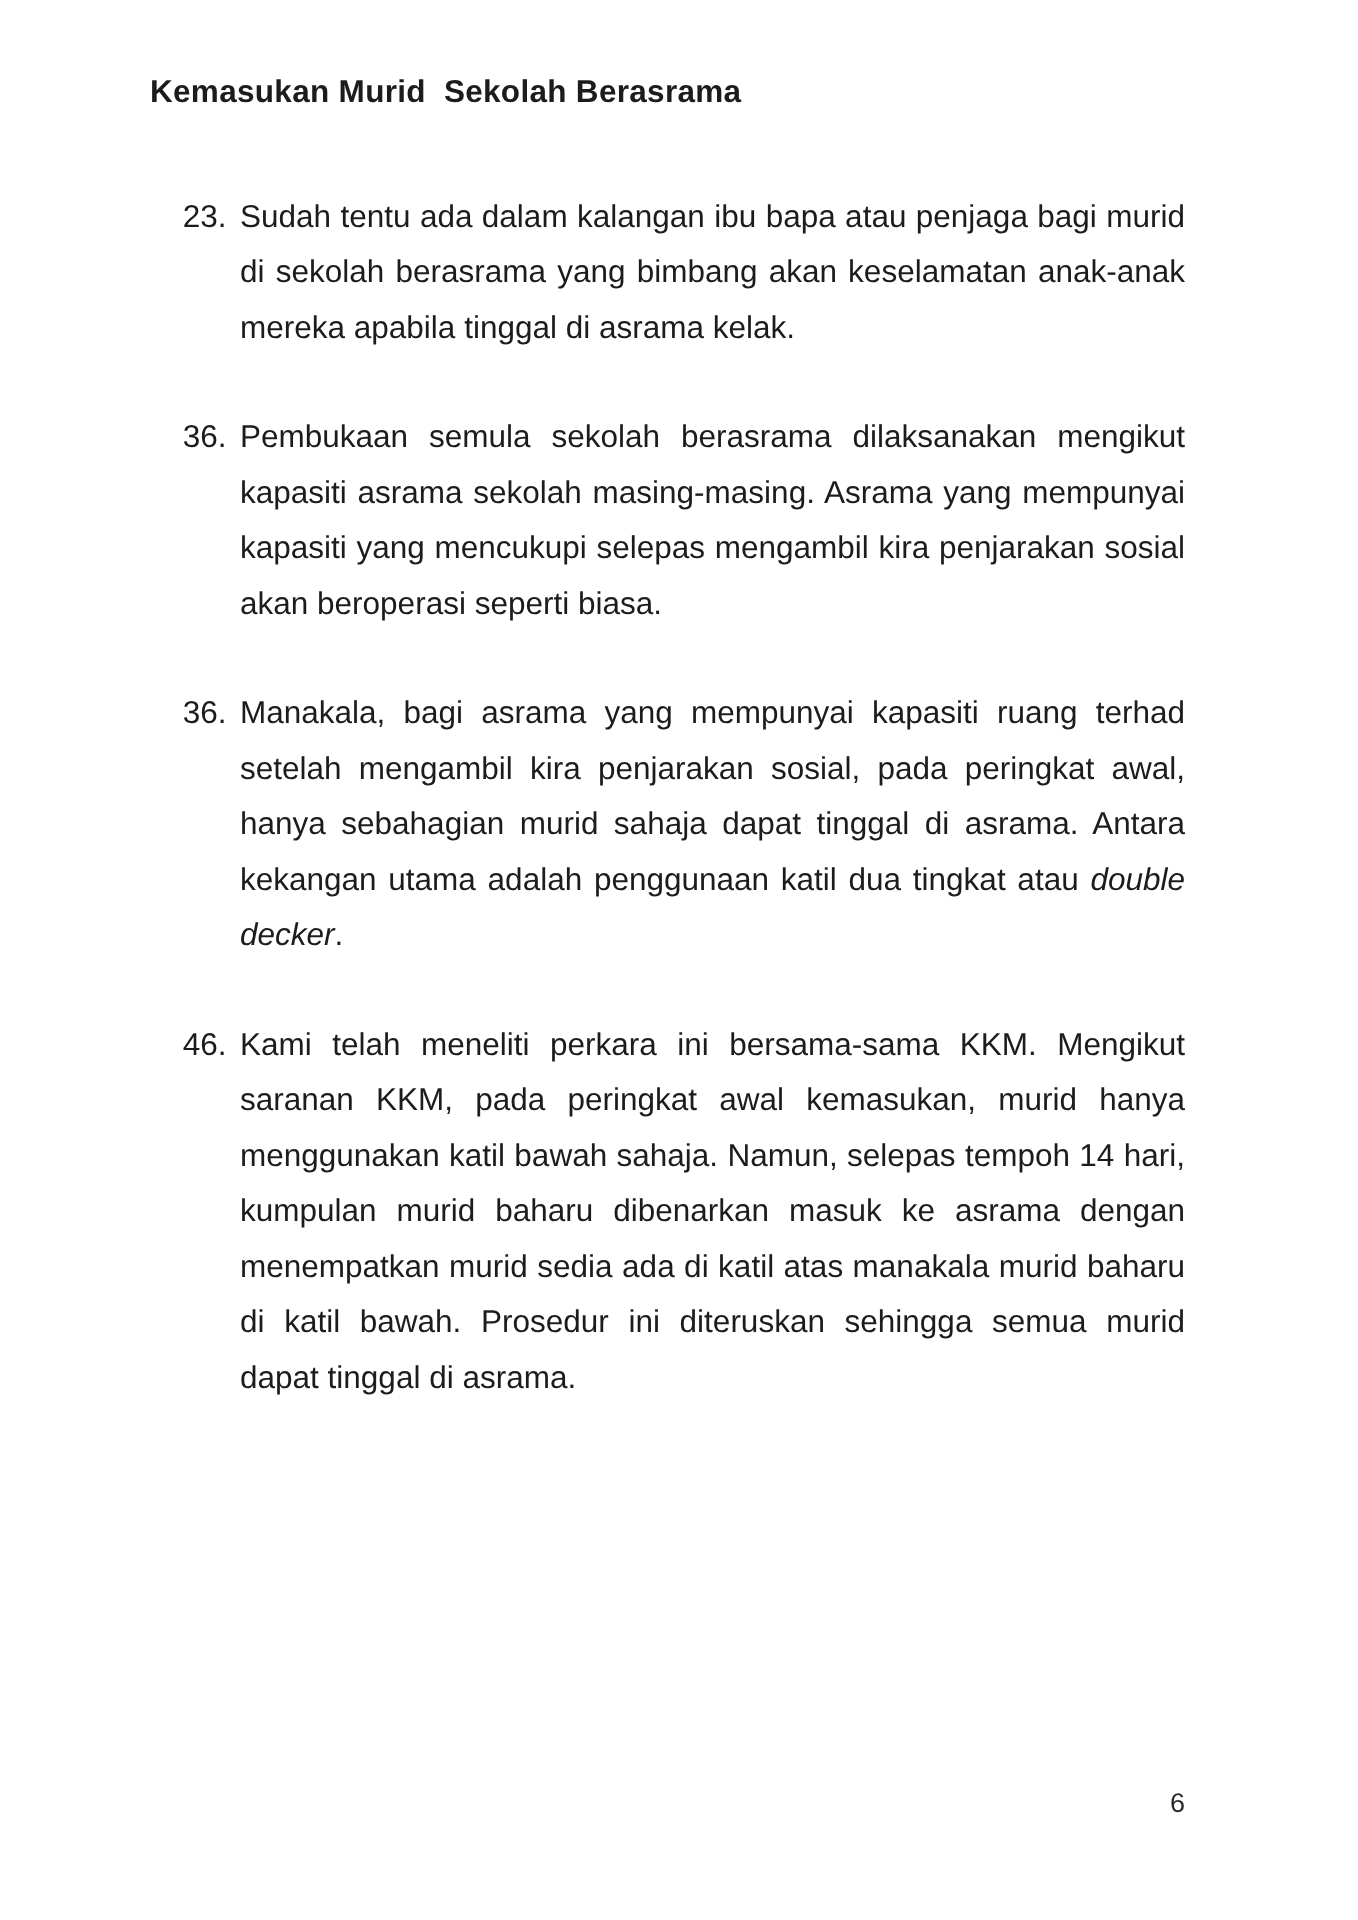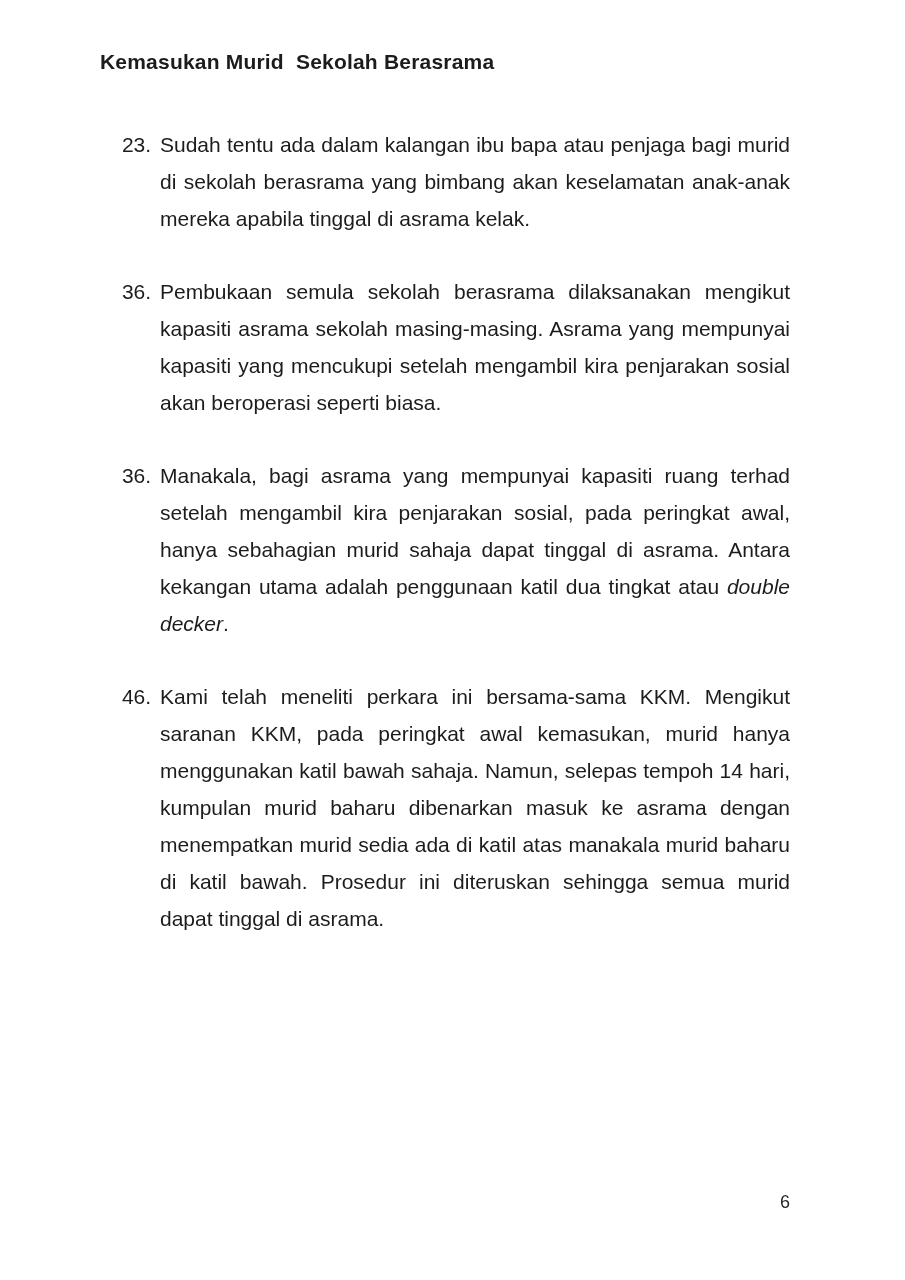--- a/index.html
+++ b/index.html
@@ -89,21 +89,21 @@
 
   <div class="paragraph-list">
   <div class="para">
     <span class="num">23.</span>
     <div class="ptext"><span>Sudah tentu ada dalam kalangan ibu bapa atau penjaga bagi murid di sekolah berasrama yang bimbang akan keselamatan anak-anak mereka apabila tinggal di asrama kelak.</span></div>
   </div>
 
 
   <div class="para">
     <span class="num">36.</span>
-    <div class="ptext"><span>Pembukaan semula sekolah berasrama dilaksanakan mengikut kapasiti asrama sekolah masing-masing. Asrama yang mempunyai kapasiti yang mencukupi setelah mengambil kira penjarakan sosial akan beroperasi seperti biasa.</span></div>
+    <div class="ptext"><span>Pembukaan semula sekolah berasrama dilaksanakan mengikut kapasiti asrama sekolah masing-masing. Asrama yang mempunyai kapasiti yang mencukupi selepas mengambil kira penjarakan sosial akan beroperasi seperti biasa.</span></div>
   </div>
 
   <div class="para">
     <span class="num">36.</span>
     <div class="ptext"><span>Manakala, bagi asrama yang mempunyai kapasiti ruang terhad setelah mengambil kira penjarakan sosial, pada peringkat awal, hanya sebahagian murid sahaja dapat tinggal di asrama. Antara kekangan utama adalah penggunaan katil dua tingkat atau </span><em>double decker</em><span>.</span></div>
   </div>
 
   <div class="para">
     <span class="num">46.</span>
     <div class="ptext"><span>Kami telah meneliti perkara ini bersama-sama KKM. Mengikut saranan KKM, pada peringkat awal kemasukan, murid hanya menggunakan katil bawah sahaja. Namun, selepas tempoh 14 hari, kumpulan murid baharu dibenarkan masuk ke asrama dengan menempatkan murid sedia ada di katil atas manakala murid baharu di katil bawah. Prosedur ini diteruskan sehingga semua murid dapat tinggal di asrama.</span></div>

